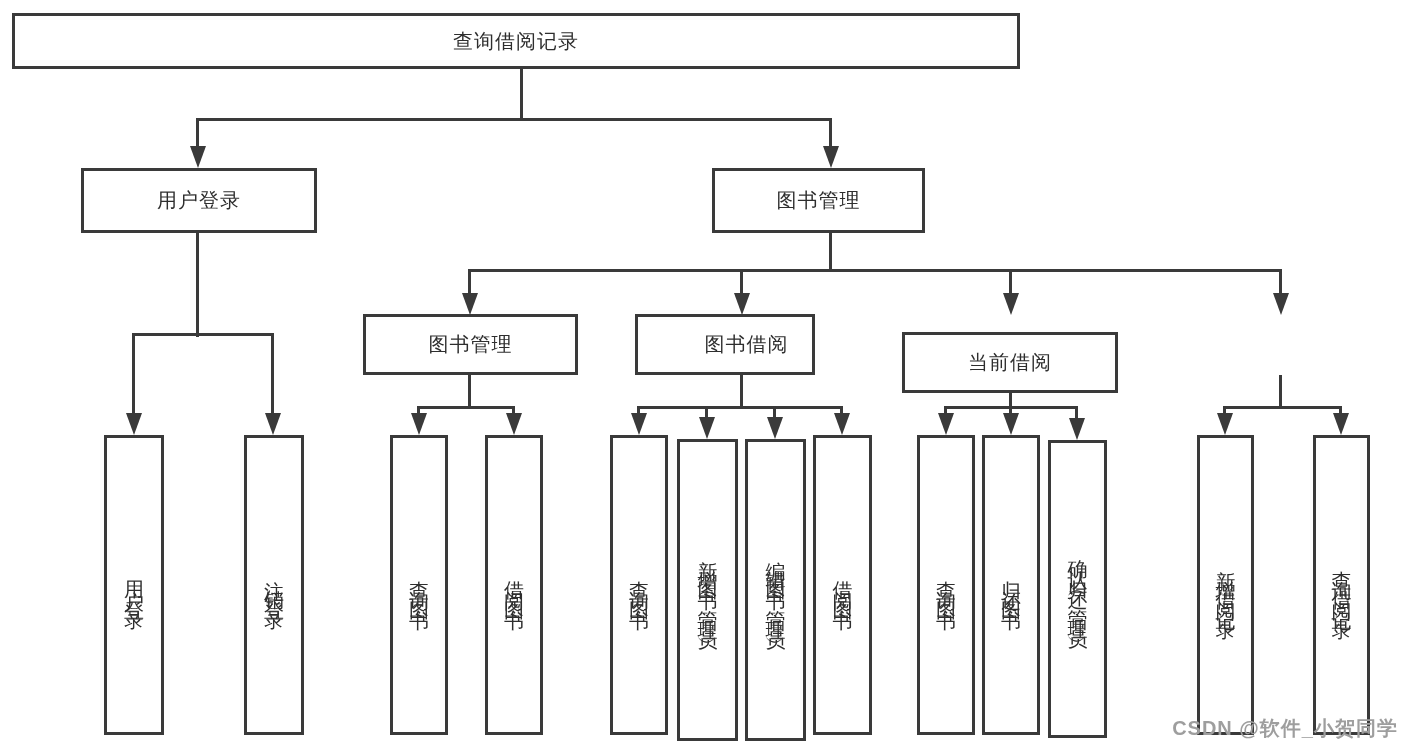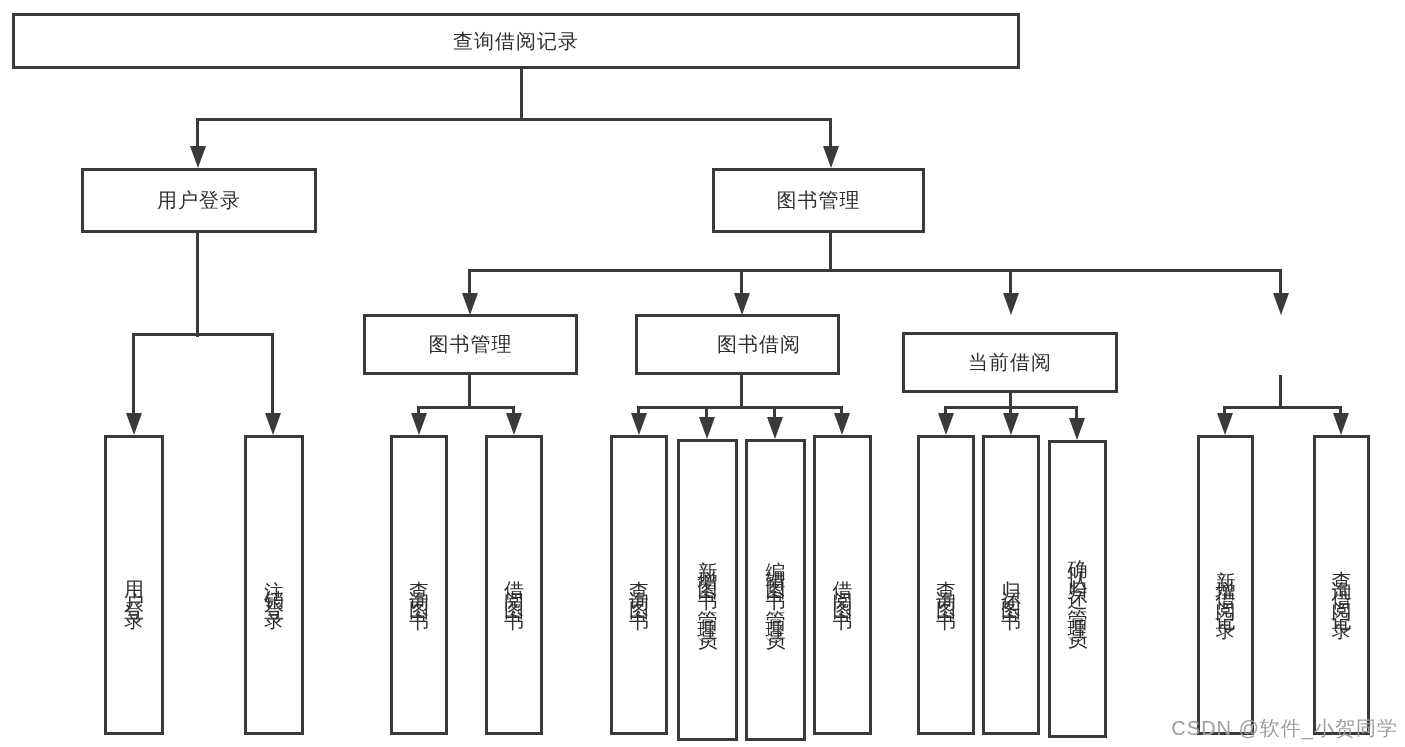--- a/index.html
+++ b/index.html
@@ -47,20 +47,21 @@
     border-right:8px solid transparent;
     border-top:22px solid var(--line);
   }
   .watermark{
     position:absolute;
     top:715px;right:7px;
     font-size:20px;
     letter-spacing:1px;
     color:var(--wm);
     white-space:nowrap;
+    font-weight:bold;
   }
 </style>
 </head>
 <body>
 
 <div class="stage">
 
   <div id="connectors">
       <div class="vline" style="left: 520px; top: 68px; height: 51px;"></div>
       <div class="vline" style="left: 196px; top: 118px; height: 32px;"></div>
@@ -123,21 +124,21 @@
   <div class="box" style="left:81px;top:168px;width:236px;height:65px;">
     <span class="hlabel">用户登录</span>
   </div>
   <div class="box" style="left:712px;top:168px;width:213px;height:65px;align-items:center;">
     <span class="hlabel">图书管理</span>
   </div>
 
   <div class="box" style="left:363px;top:314px;width:215px;height:61px;">
     <span class="hlabel">图书管理</span>
   </div>
-  <div class="box" style="left:635px;top:314px;width:205px;height:61px;padding-left:43px;">
+  <div class="box" style="left:635px;top:314px;width:180px;height:61px;padding-left:43px;">
     <span class="hlabel">图书借阅</span>
   </div>
   <div class="box" style="left:902px;top:332px;width:216px;height:61px;font-family:Liberation Serif, serif;">
     <span class="hlabel">当前借阅</span>
   </div>
 
   <div class="box" style="left:104px;top:435px;width:60px;height:300px;">
     <span class="vtext">用户登录</span>
   </div>
   <div class="box" style="left:244px;top:435px;width:60px;height:300px;">

